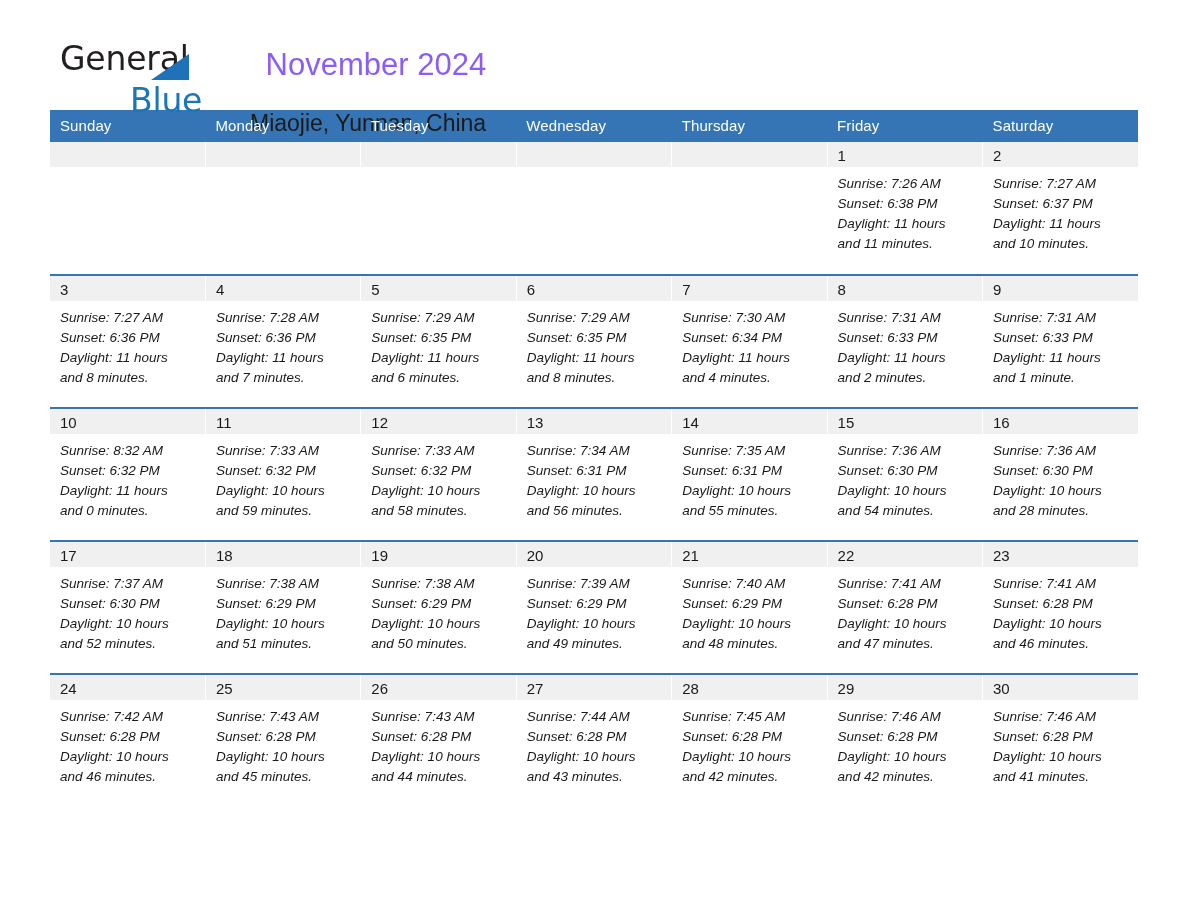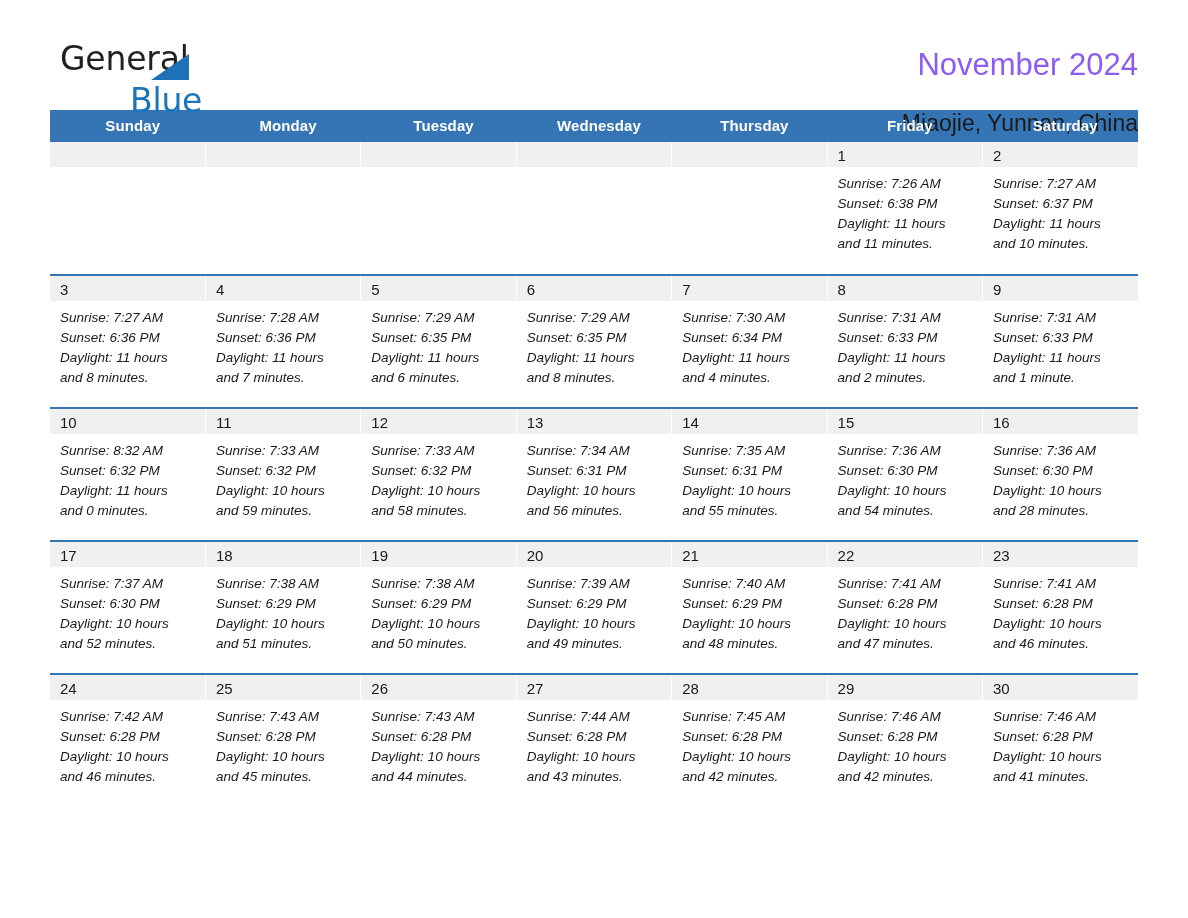--- a/index.html
+++ b/index.html
@@ -20,21 +20,20 @@
     width: 1188px;
     height: 918px;
     box-sizing: border-box;
     padding: 0 50px;
   }
 
   
   .top {
     display: flex;
     align-items: flex-start;
-    justify-content: space-between;
     padding-top: 42px;
     height: 108px;
     box-sizing: border-box;
   }
   .logo {
     position: relative;
     width: 200px;
     height: 72px;
     user-select: none;
   }
@@ -93,22 +92,22 @@
   .cal {
     width: 1088px;
     border-collapse: collapse;
     table-layout: fixed;
     margin-top: 2px;
   }
   .cal th {
     background: #3575b5;
     color: #ffffff;
     font-size: 15px;
-    font-weight: 700;
-    text-align: center;
+    font-weight: 400;
+    text-align: left;
     padding: 7px 0 8px 10px;
     border: none;
     height: 16px;
     letter-spacing: 0.1px;
   }
   .cal td {
     vertical-align: top;
     padding: 0;
     border-top: 2px solid #3575b5;
     border-right: 1px solid #ffffff;

